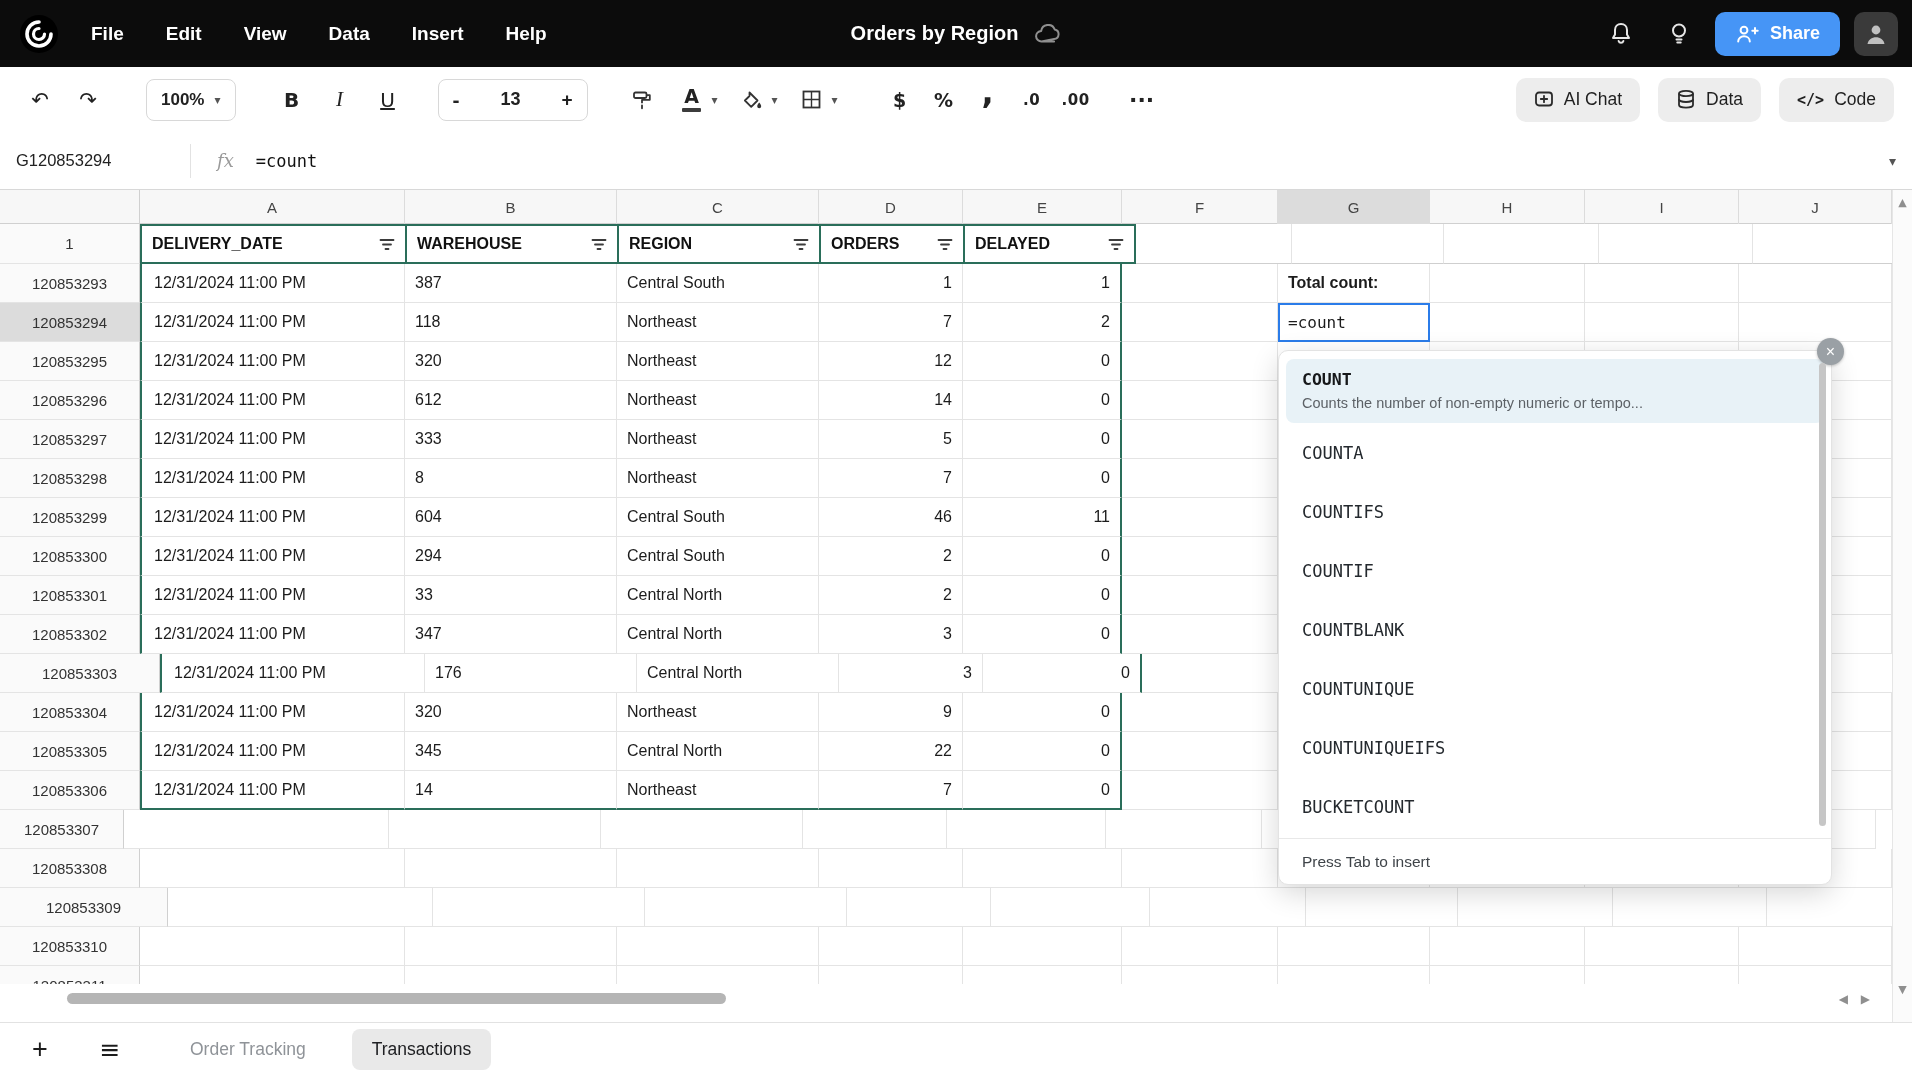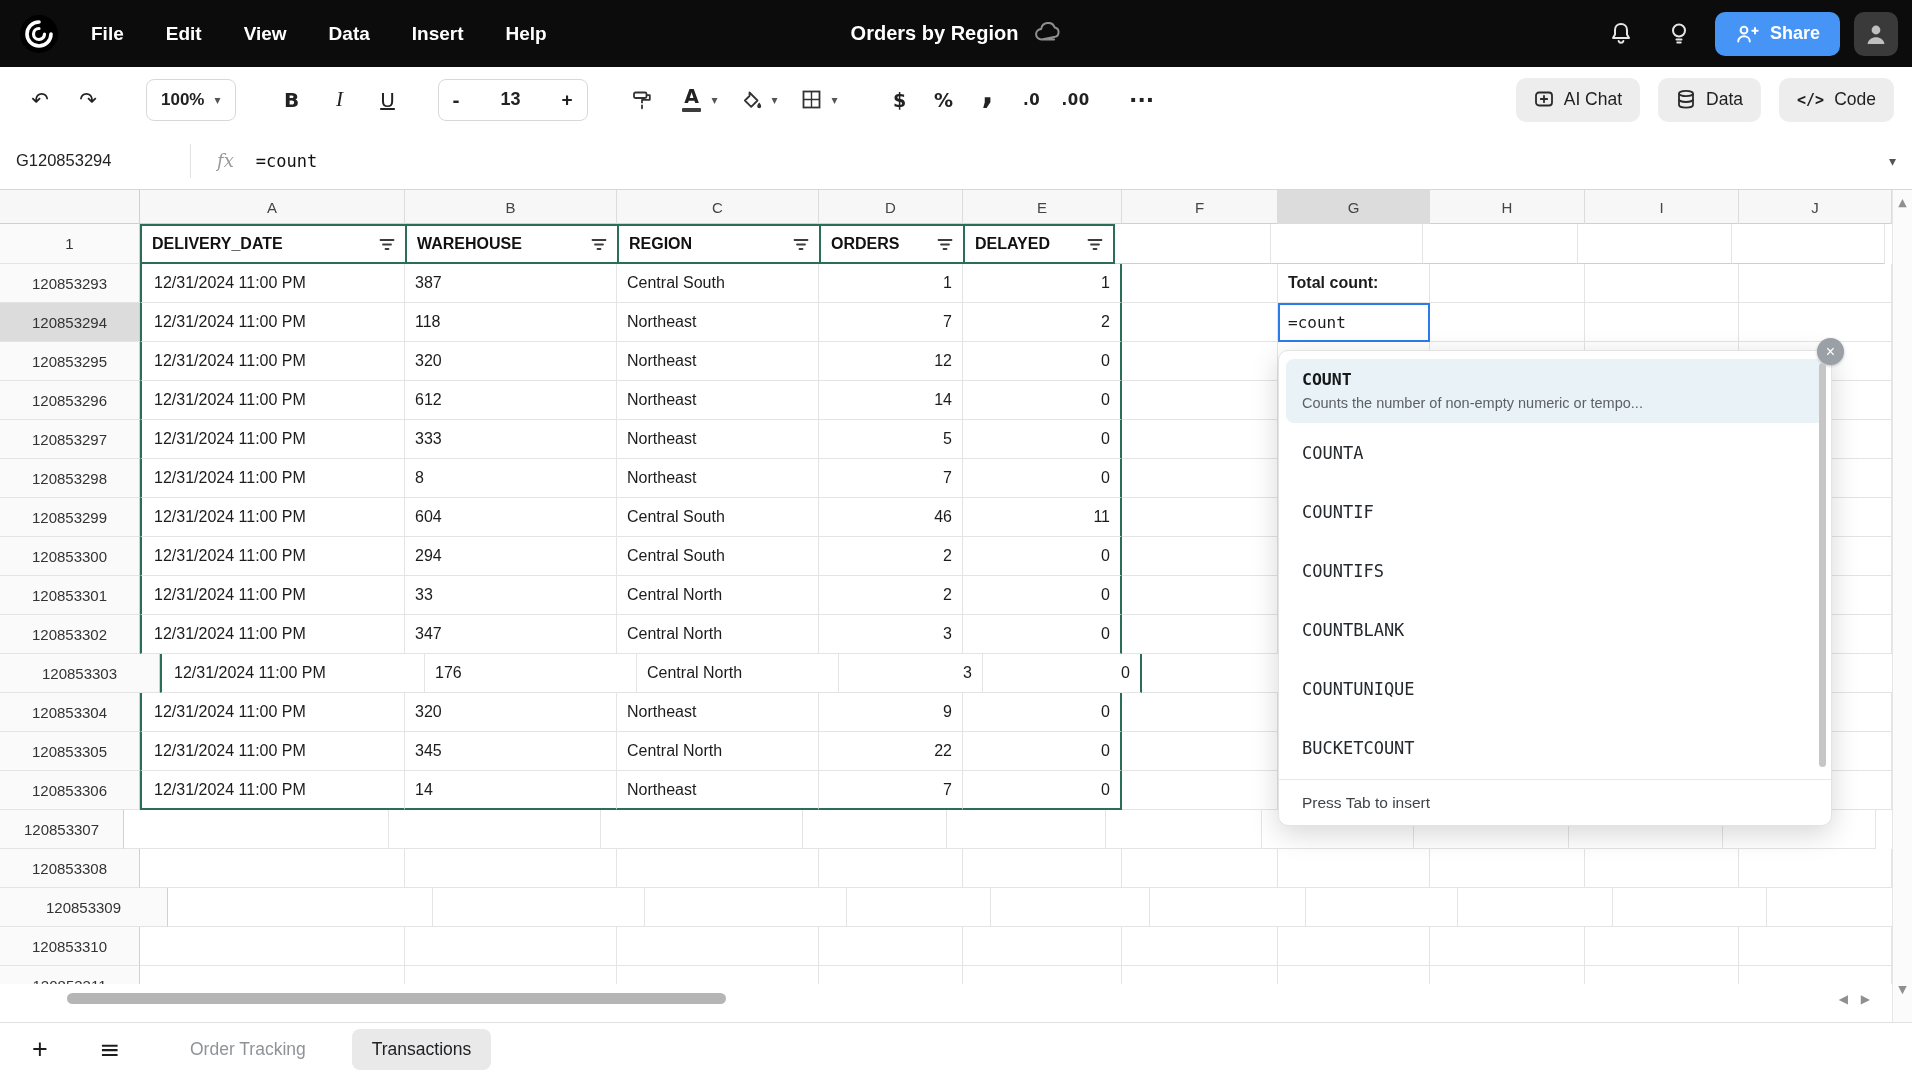--- a/index.html
+++ b/index.html
@@ -8,21 +8,21 @@
   :root{
     --teal:#2a6e5a; --blue:#2b7ce9; --sharelue:#4695f6;
     --gridline:#e4e4e4; --hdrline:#d0d0d0;
   }
 
   
   #topbar { height:67px; background:#0c0c0c; display:flex; align-items:center; padding:0 14px; position:relative; }
   #logo { width:42px; height:42px; display:flex; align-items:center; justify-content:center; margin-left:4px; }
   #menu-bar { display:flex; align-items:center; margin-left:10px; }
   .menu-item { color:#fff; font-size:19px; font-weight:600; padding:0 21px; cursor:default; }
-  #title-wrap { position:absolute; left:50%; transform:translateX(-50%); display:flex; gap:16px; }
+  #title-wrap { position:absolute; left:50%; transform:translateX(-50%); display:flex; align-items:center; gap:16px; }
   #doc-title { color:#fff; font-size:20px; font-weight:700; }
   #topbar-right { margin-left:auto; display:flex; align-items:center; gap:14px; }
   .tb-icon-btn { width:44px; height:44px; display:flex; align-items:center; justify-content:center; }
   #share-btn { height:44px; background:var(--sharelue); border-radius:10px; display:flex; align-items:center; gap:11px; padding:0 20px; color:#fff; font-size:18px; font-weight:600; cursor:pointer; }
   #avatar-btn { width:44px; height:44px; border-radius:10px; background:#3a3a3a; display:flex; align-items:center; justify-content:center; }
 
   
   #toolbar { height:65px; background:#fff; display:flex; align-items:center; padding:0 18px 0 18px; }
   .tbtn { height:44px; min-width:44px; display:flex; align-items:center; justify-content:center; border-radius:8px; font-size:21px; color:#222; cursor:pointer; font-family:"DejaVu Sans",sans-serif; }
   .boxctl { border:1px solid #d8d8d8; border-radius:8px; height:42px; display:flex; align-items:center; padding:0 14px; gap:10px; font-size:17px; font-weight:600; color:#222; cursor:pointer; }
@@ -304,21 +304,21 @@
           </span>
         </div>
         <div class="cell th" style="width:144px">
           <span>ORDERS</span>
           <span class="ficon">
             <svg width="16" height="13" viewBox="0 0 16 13">
               <path d="M1.5 2h13M4 6.5h8M6.5 11h3" stroke="#3c3c3c" stroke-width="1.8" stroke-linecap="round" fill="none"></path>
             </svg>
           </span>
         </div>
-        <div class="cell th tlast" style="width:152px">
+        <div class="cell th tlast" style="width:173px">
           <span>DELAYED</span>
           <span class="ficon">
             <svg width="16" height="13" viewBox="0 0 16 13">
               <path d="M1.5 2h13M4 6.5h8M6.5 11h3" stroke="#3c3c3c" stroke-width="1.8" stroke-linecap="round" fill="none"></path>
             </svg>
           </span>
         </div>
         <div class="cell r1c" style="width:156px"></div>
         <div class="cell r1c" style="width:152px"></div>
         <div class="cell r1c" style="width:155px"></div>
@@ -587,24 +587,25 @@
 </div>
 
 <div id="autocomplete">
   <div id="ac-close">×</div>
   <div class="ac-sel">
     <div class="ac-sel-name">COUNT</div>
     <div class="ac-sel-desc">Counts the number of non-empty numeric or tempo...</div>
   </div>
   <div id="ac-items">
       <div class="ac-item">COUNTA</div>
+      <div class="ac-item">COUNTIFS</div>
       <div class="ac-item">COUNTIF</div>
-      <div class="ac-item">COUNTIFS</div>
       <div class="ac-item">COUNTBLANK</div>
       <div class="ac-item">COUNTUNIQUE</div>
+      <div class="ac-item">COUNTUNIQUEIFS</div>
       <div class="ac-item">BUCKETCOUNT</div>
     </div>
   <div id="ac-footer">Press Tab to insert</div>
   <div id="ac-scrollbar"></div>
 </div>
 
 <div id="sheetbar">
   <div id="add-sheet">+</div>
   <div id="sheet-menu">≡</div>
   <div id="sheet-tabs">

